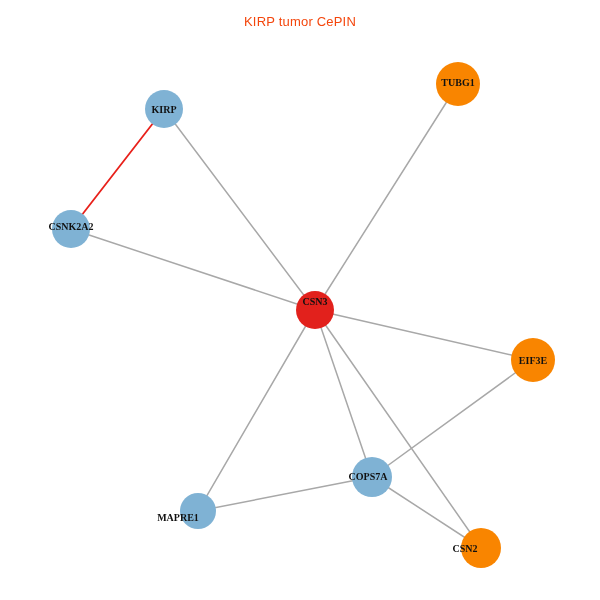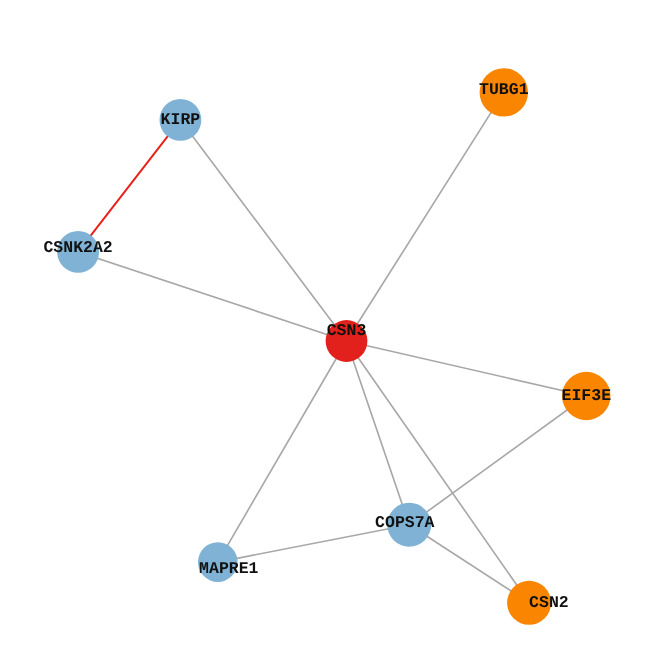--- a/index.html
+++ b/index.html
@@ -35,34 +35,35 @@
   }
   #graph-canvas {
     position: absolute;
     top: 0;
     left: 0;
     width: 600px;
     height: 600px;
   }
   .node-label {
     position: absolute;
-    font-family: Liberation Mono, monospace;
+    font-family: Liberation Serif, serif;
     font-weight: bold;
-    font-size: 15px;
+    font-size: 10px;
     color: #111111;
     white-space: nowrap;
     transform: translate(-50%, -50%);
     pointer-events: none;
   }
 </style>
 </head>
 <body style="background: rgb(255, 255, 255);">
 
 <div id="network-figure" style="background: rgb(255, 255, 255);">
 
+  <div id="figure-title">KIRP tumor CePIN</div>
 
   <svg id="graph-canvas" viewBox="0 0 600 600">
     <g id="edge-layer">
         <line x1="164" y1="109" x2="71" y2="229" stroke="#e8201a" stroke-width="1.8" stroke-linecap="round"></line>
         <line x1="164" y1="109" x2="315" y2="310" stroke="#a8a8a8" stroke-width="1.5" stroke-linecap="round"></line>
         <line x1="71" y1="229" x2="315" y2="310" stroke="#a8a8a8" stroke-width="1.5" stroke-linecap="round"></line>
         <line x1="458" y1="84" x2="315" y2="310" stroke="#a8a8a8" stroke-width="1.5" stroke-linecap="round"></line>
         <line x1="315" y1="310" x2="533" y2="360" stroke="#a8a8a8" stroke-width="1.5" stroke-linecap="round"></line>
         <line x1="315" y1="310" x2="372" y2="477" stroke="#a8a8a8" stroke-width="1.5" stroke-linecap="round"></line>
         <line x1="315" y1="310" x2="198" y2="511" stroke="#a8a8a8" stroke-width="1.5" stroke-linecap="round"></line>
@@ -83,17 +84,17 @@
       </g>
   </svg>
 
   <div id="label-layer">
       <div class="node-label" style="left: 164px; top: 109px;">KIRP</div>
       <div class="node-label" style="left: 71px; top: 226px;">CSNK2A2</div>
       <div class="node-label" style="left: 315px; top: 301px;">CSN3</div>
       <div class="node-label" style="left: 458px; top: 82px;">TUBG1</div>
       <div class="node-label" style="left: 533px; top: 360px;">EIF3E</div>
       <div class="node-label" style="left: 368px; top: 476px;">COPS7A</div>
-      <div class="node-label" style="left: 208px; top: 517px;">MAPRE1</div>
-      <div class="node-label" style="left: 499px; top: 548px;">CSN2</div>
+      <div class="node-label" style="left: 178px; top: 517px;">MAPRE1</div>
+      <div class="node-label" style="left: 465px; top: 548px;">CSN2</div>
     </div>
 
 </div>
 
 </body></html>

